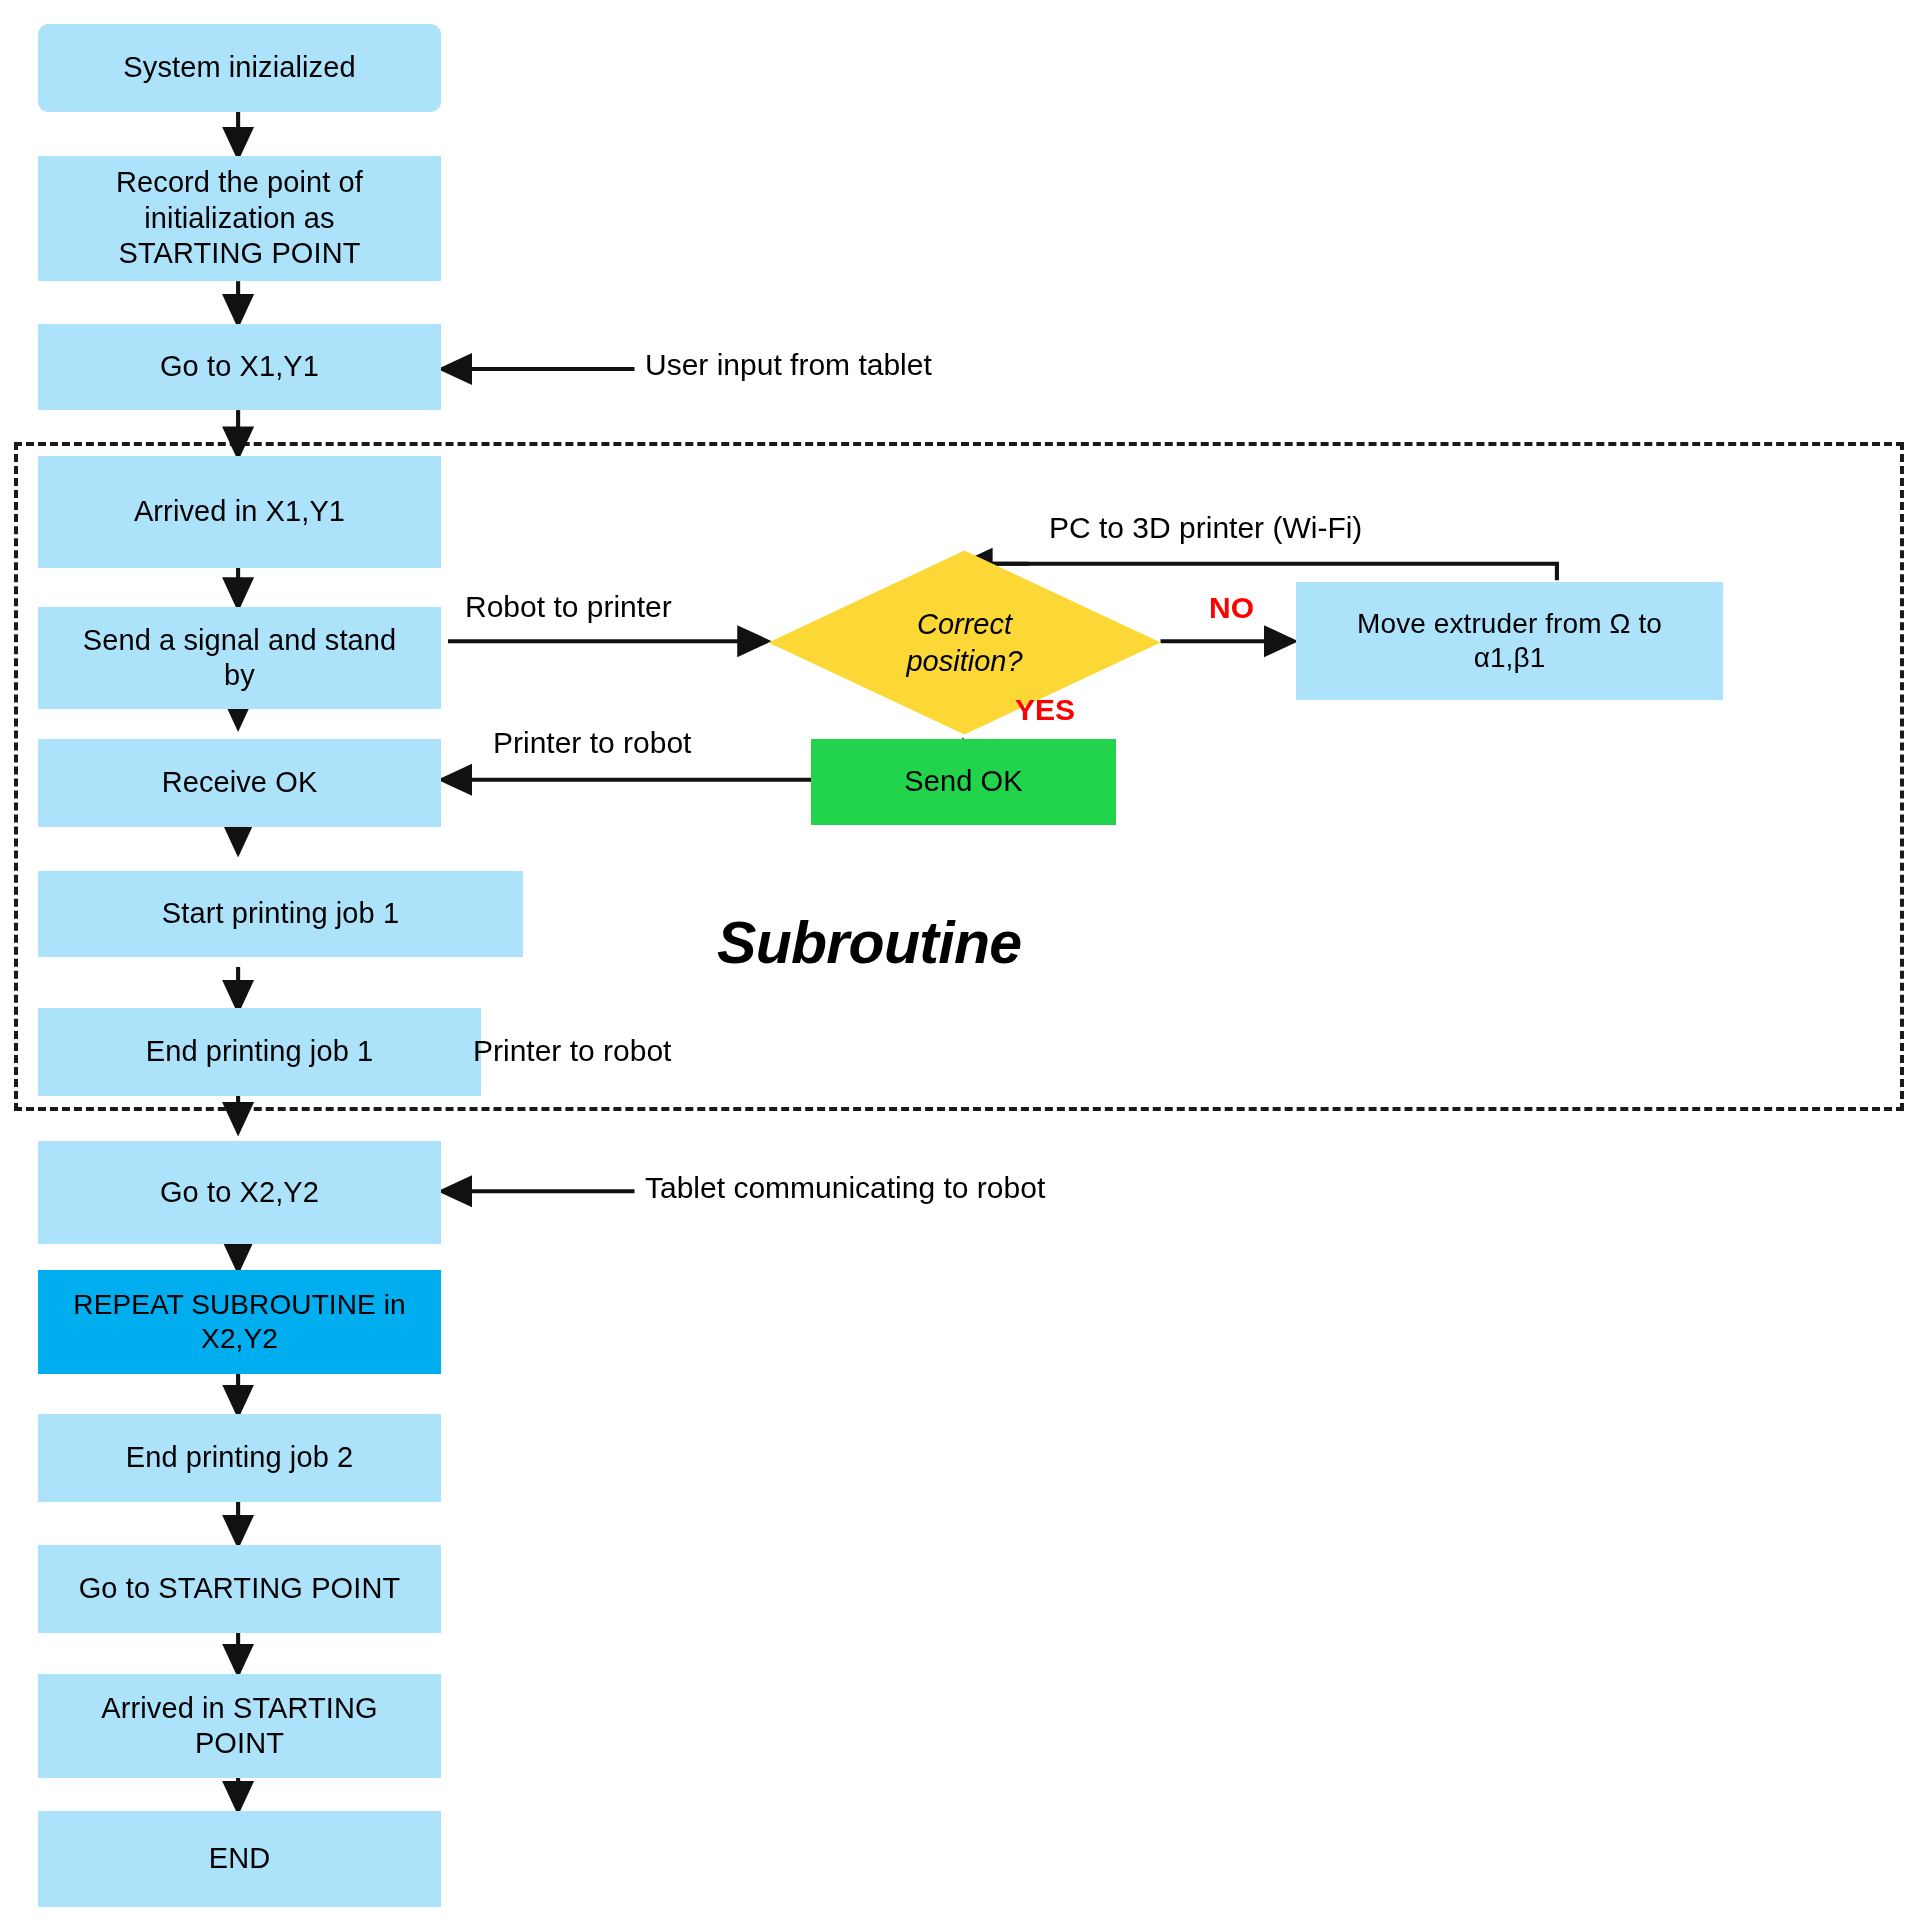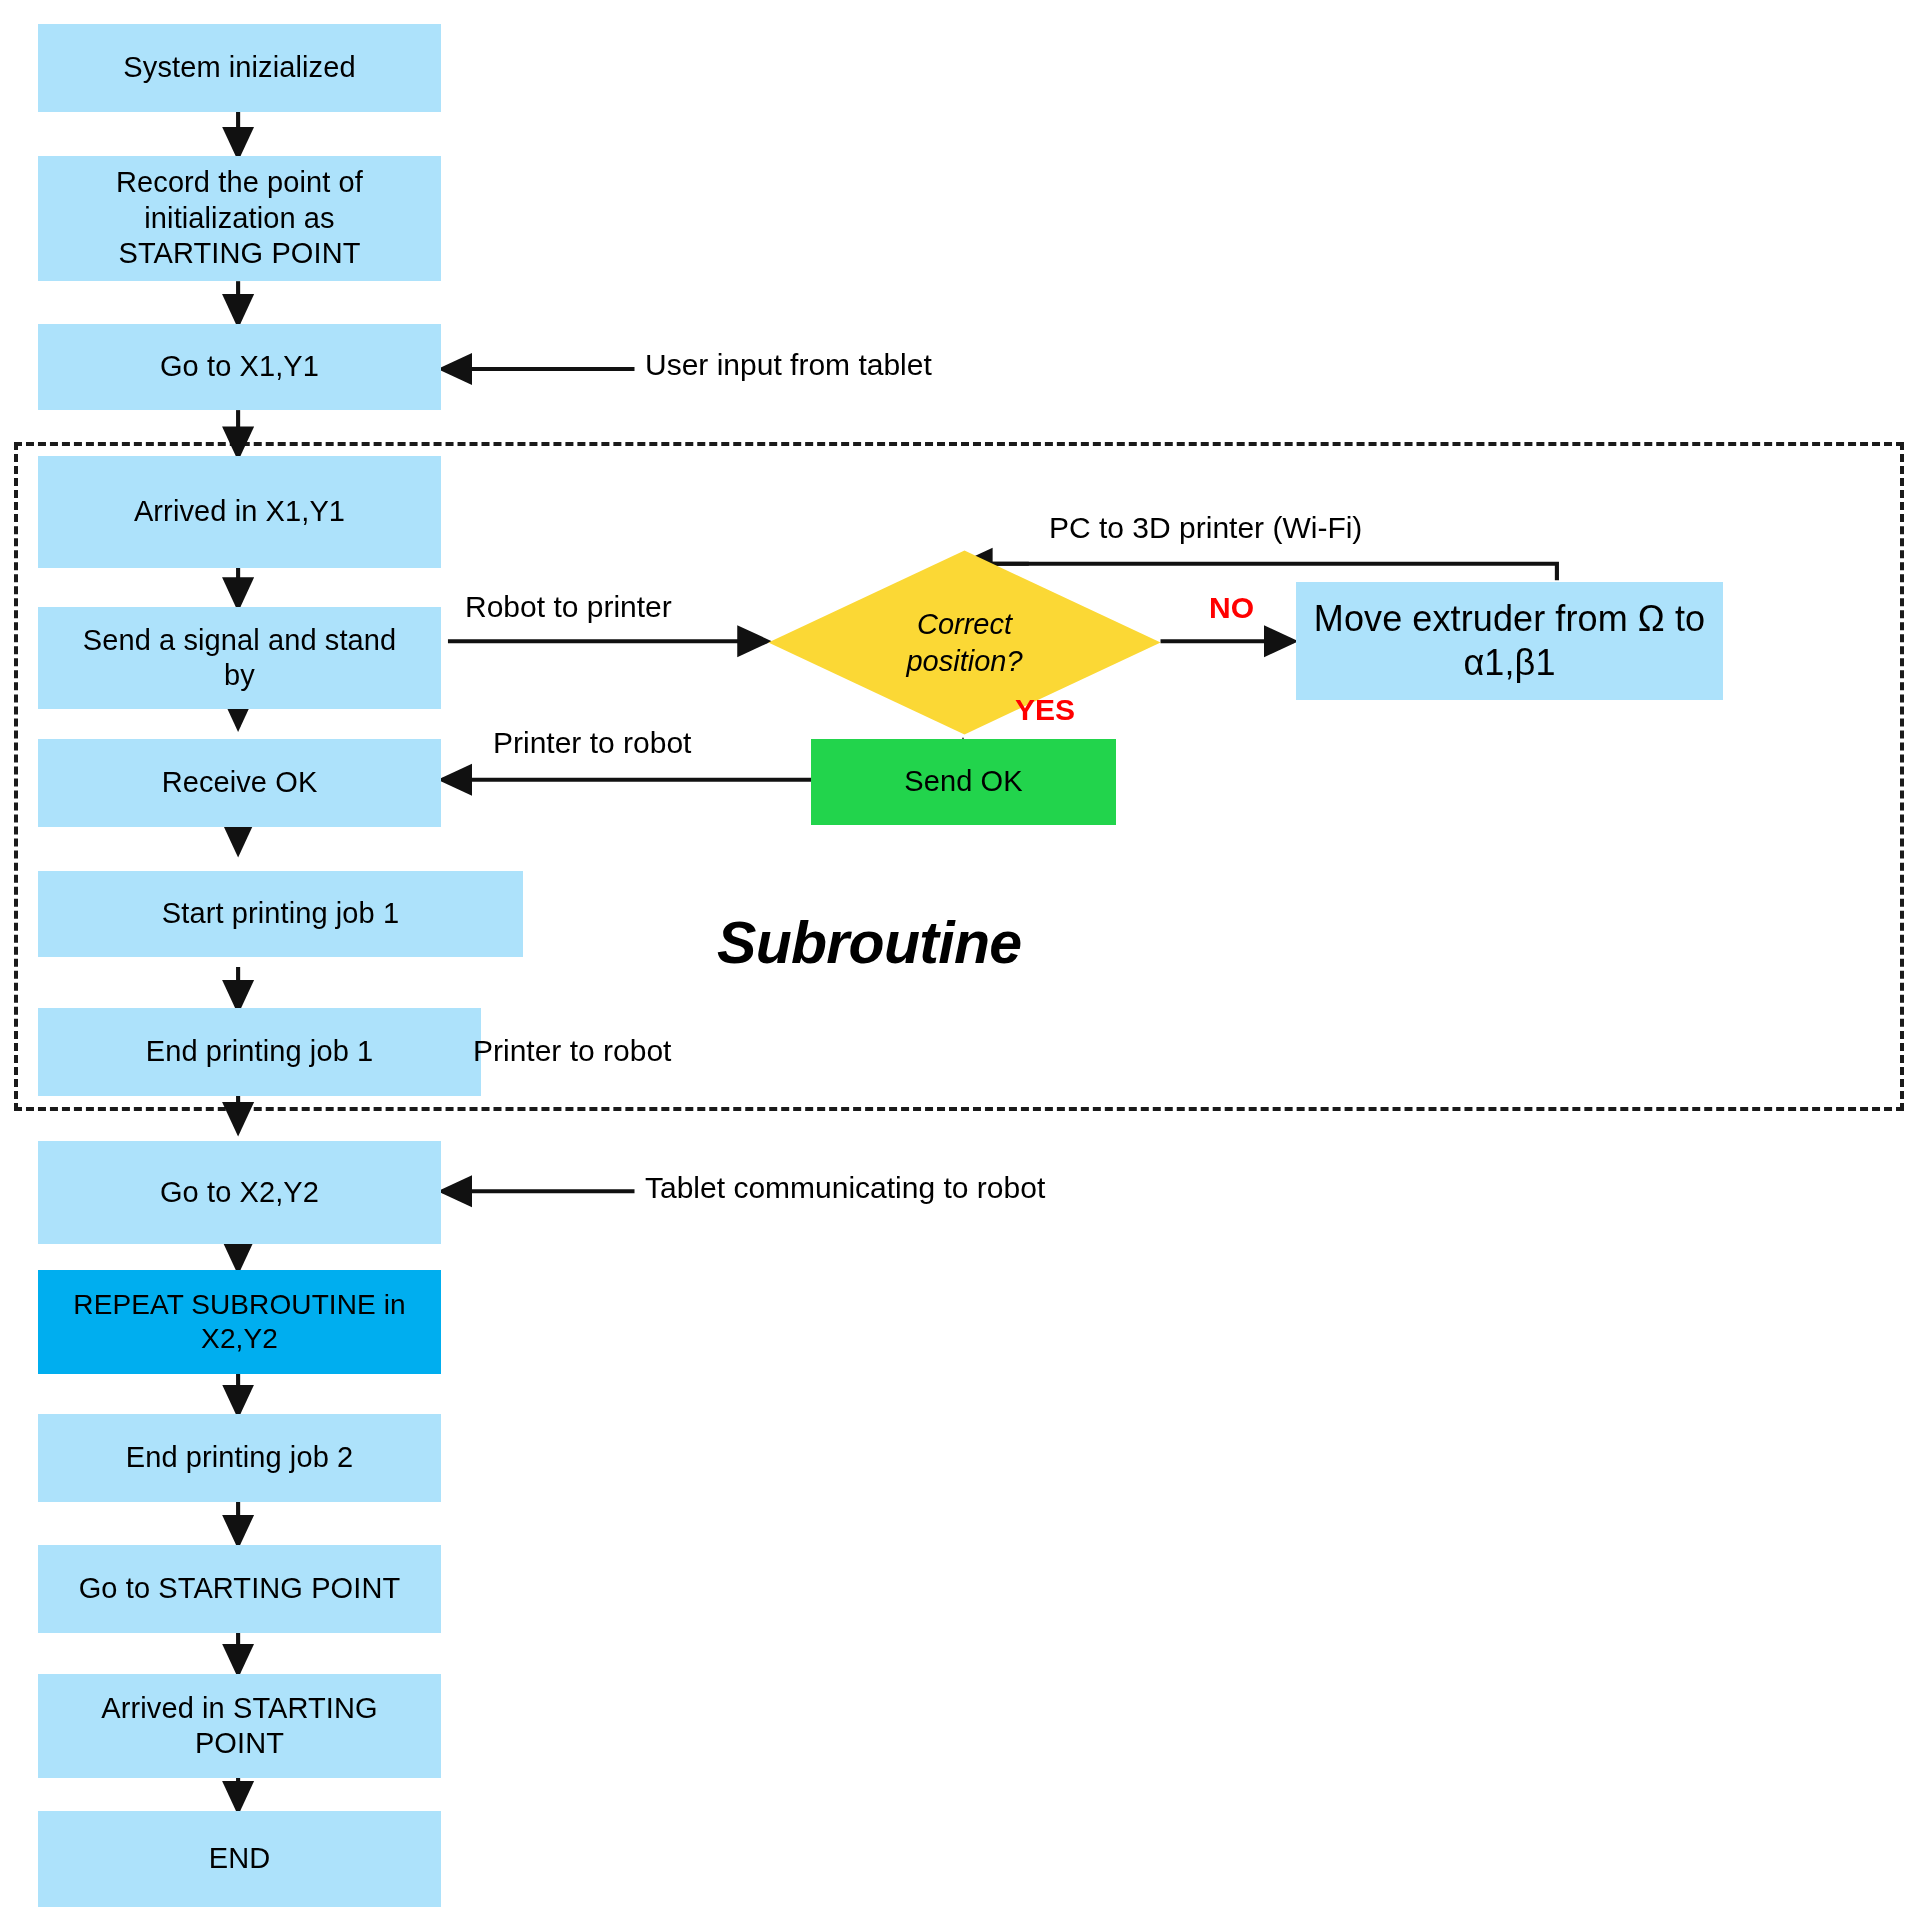--- a/index.html
+++ b/index.html
@@ -144,21 +144,21 @@
     </g>
 
     <g stroke="#111111" stroke-width="6" fill="none">
       <path d="M2270,846 L2270,822 L1412,822"></path>
     </g>
     <g stroke="#111111" stroke-width="6" fill="none" marker-end="url(#arrow)">
       <line x1="1500" y1="822" x2="1404" y2="822"></line>
     </g>
   </svg>
 
-  <div class="node blue" style="left:38px; top:24px; width:403px; height:88px;">
+  <div class="node blue" style="left:38px; top:24px; width:403px; height:88px;border-radius:10px;">
     <span>System inizialized</span>
   </div>
 
   <div class="node blue" style="left:38px; top:156px; width:403px; height:125px;">
     <span>Record the point of
 initialization as
 STARTING POINT</span>
   </div>
 
   <div class="node blue" style="left:38px; top:324px; width:403px; height:86px;">
@@ -175,21 +175,21 @@
   </div>
 
   <div class="diamond-wrap" style="left:767px; top:549px; width:395px; height:187px;">
     <svg width="395" height="187" viewBox="0 0 576 272" xmlns="http://www.w3.org/2000/svg">
       <polygon points="288,2 574,136 288,270 2,136" fill="#FBD835"></polygon>
     </svg>
     <div class="diamond-label">Correct
 position?</div>
   </div>
 
-  <div class="node blue" style="left:1296px; top:582px; width:427px; height:118px; font-size:36px;">
+  <div class="node blue" style="left:1296px; top:582px; width:427px; height:118px; font-size:28px;">
     <span>Move extruder from Ω to
 α1,β1</span>
   </div>
 
   <div class="node green" style="left:811px; top:731px; width:305px; height:86px;">
     <span>Send OK</span>
   </div>
 
   <div class="node blue" style="left:38px; top:739px; width:403px; height:88px;">
     <span>Receive OK</span>

